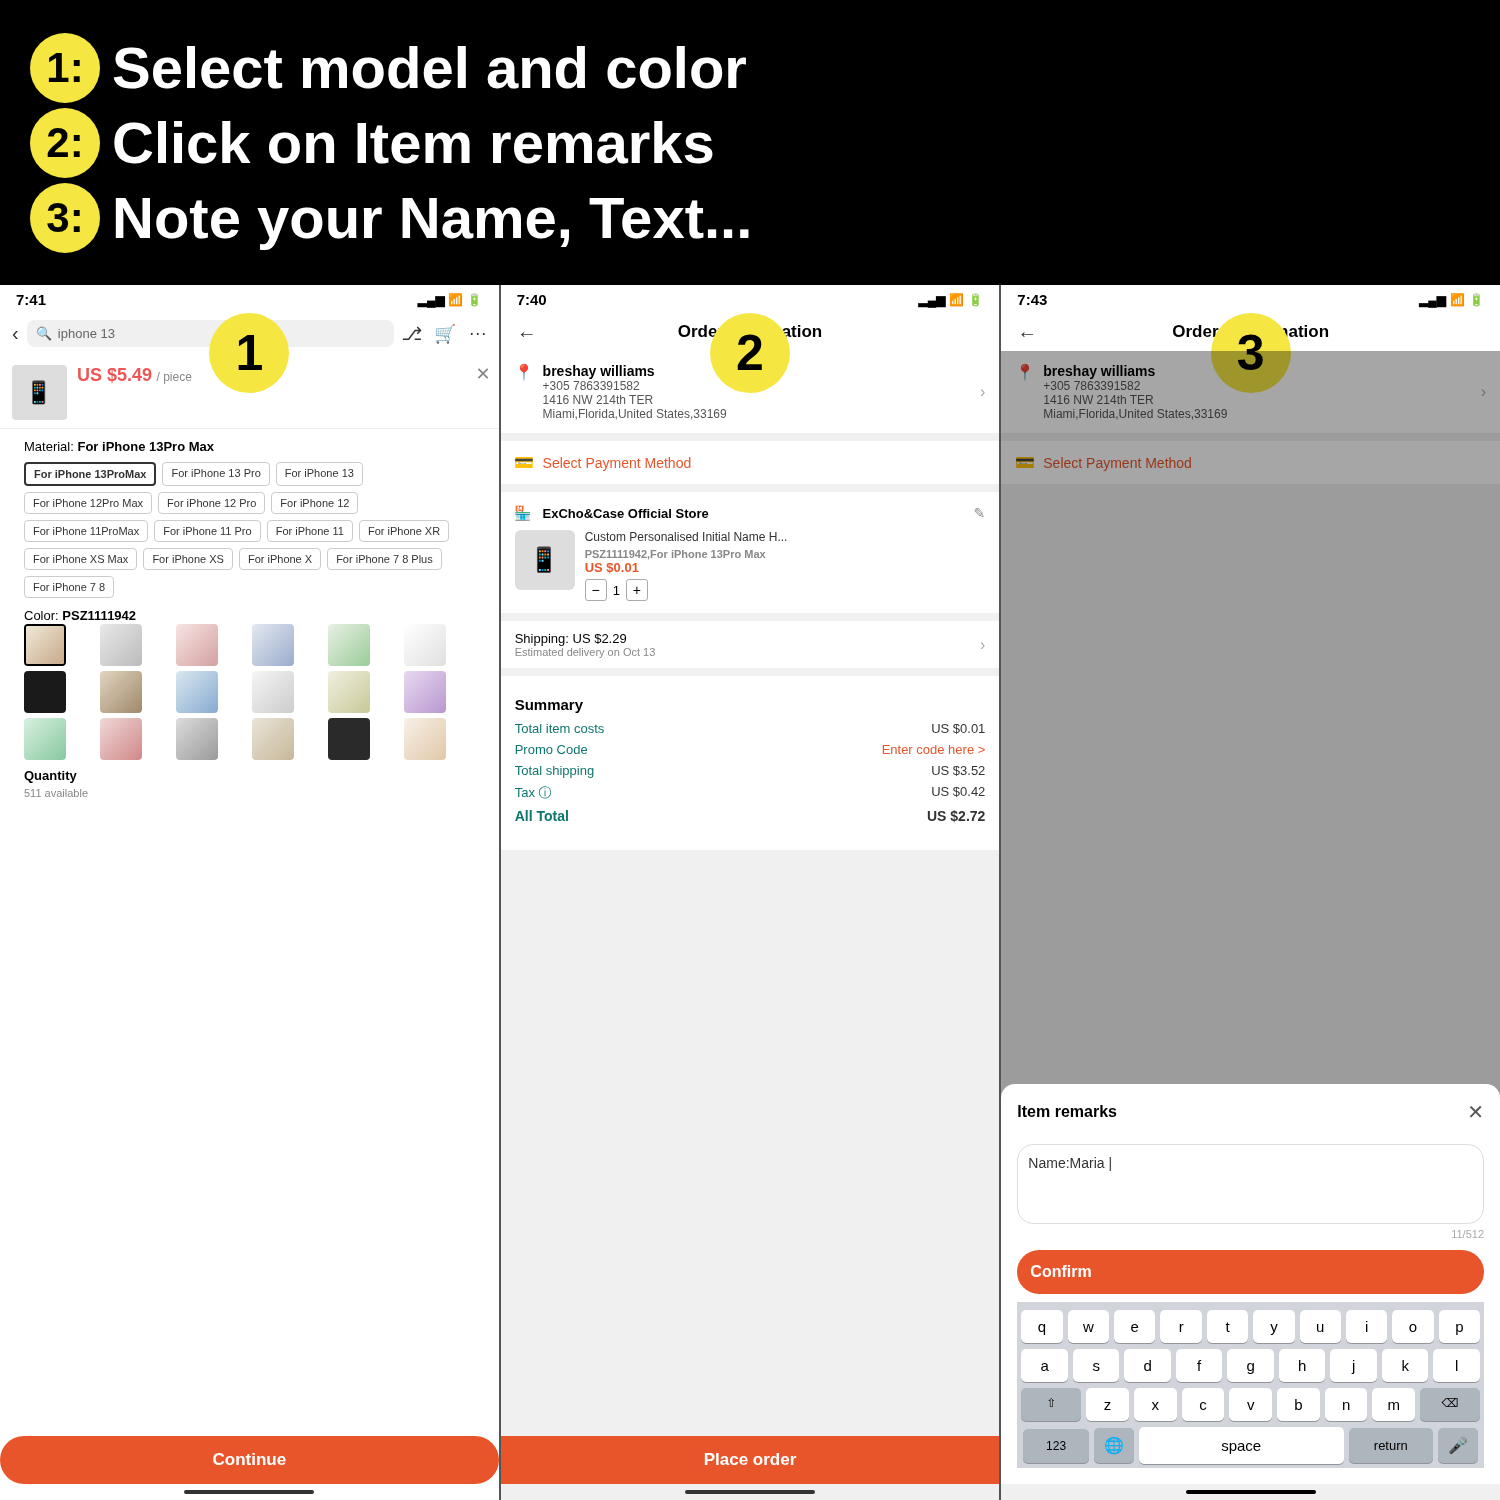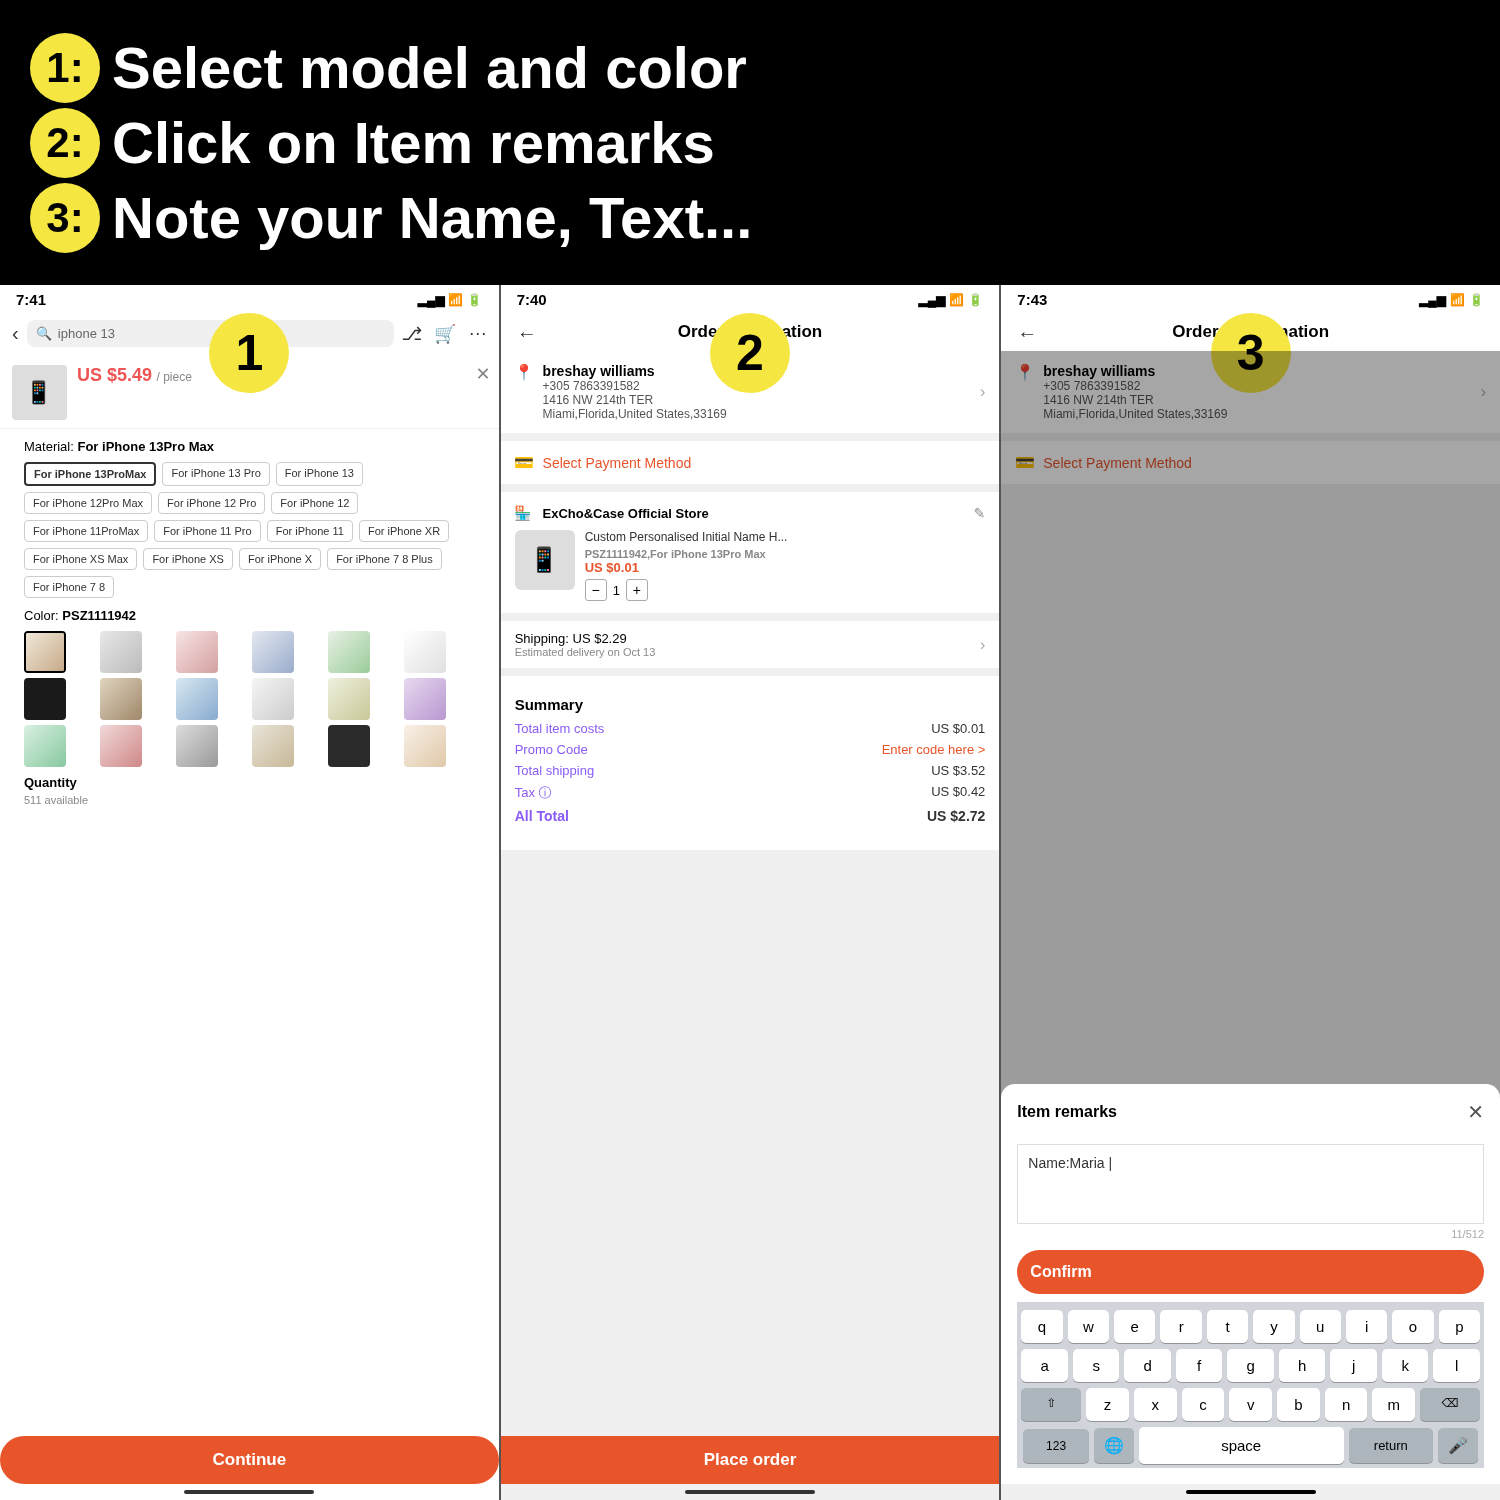--- a/index.html
+++ b/index.html
@@ -174,21 +174,21 @@
       font-size: 11px;
       color: #333;
       background: #fff;
     }
     .model-tag.selected {
       border-color: #333;
       border-width: 2px;
       font-weight: 600;
     }
 
-    .color-label { font-size: 13px; margin-bottom: 8px; }
+    .color-label { font-size: 13px; margin-bottom: 1px; }
     .color-label b { font-weight: bold; }
 
     .color-grid {
       display: grid;
       grid-template-columns: repeat(6, 1fr);
       gap: 5px;
       margin-bottom: 8px;
     }
     .color-swatch {
       width: 42px;
@@ -324,21 +324,21 @@
       background: #fff;
       margin-bottom: 8px;
       padding: 20px 14px;
     }
     .summary-title { font-size: 15px; font-weight: bold; margin-bottom: 8px; }
     .summary-row {
       display: flex;
       justify-content: space-between;
       margin-bottom: 6px;
     }
-    .summary-label { font-size: 13px; color: #8b5cf6; }
+    .summary-label { font-size: 13px; color: #0f766e; }
     .summary-value { font-size: 13px; color: #333; }
     .summary-value.link { color: #e8552b; }
     .summary-row.total .summary-label { font-size: 14px; font-weight: bold; }
     .summary-row.total .summary-value { font-size: 14px; font-weight: bold; }
 
     .place-order-btn {
       width: 100%;
       background: #e8552b;
       color: #fff;
       border: none;
@@ -369,21 +369,21 @@
       justify-content: space-between;
       align-items: center;
       margin-bottom: 12px;
     }
     .modal-title { font-size: 16px; font-weight: 600; }
     .modal-close { font-size: 20px; color: #555; }
 
     .remarks-textarea {
       width: 100%;
       border: 1px solid #ddd;
-      border-radius: 0;
+      border-radius: 16px;
       padding: 10px;
       font-size: 14px;
       height: 80px;
       color: #333;
       position: relative;
       margin-top: 20px;
     }
     .char-count {
       text-align: right;
       font-size: 11px;

